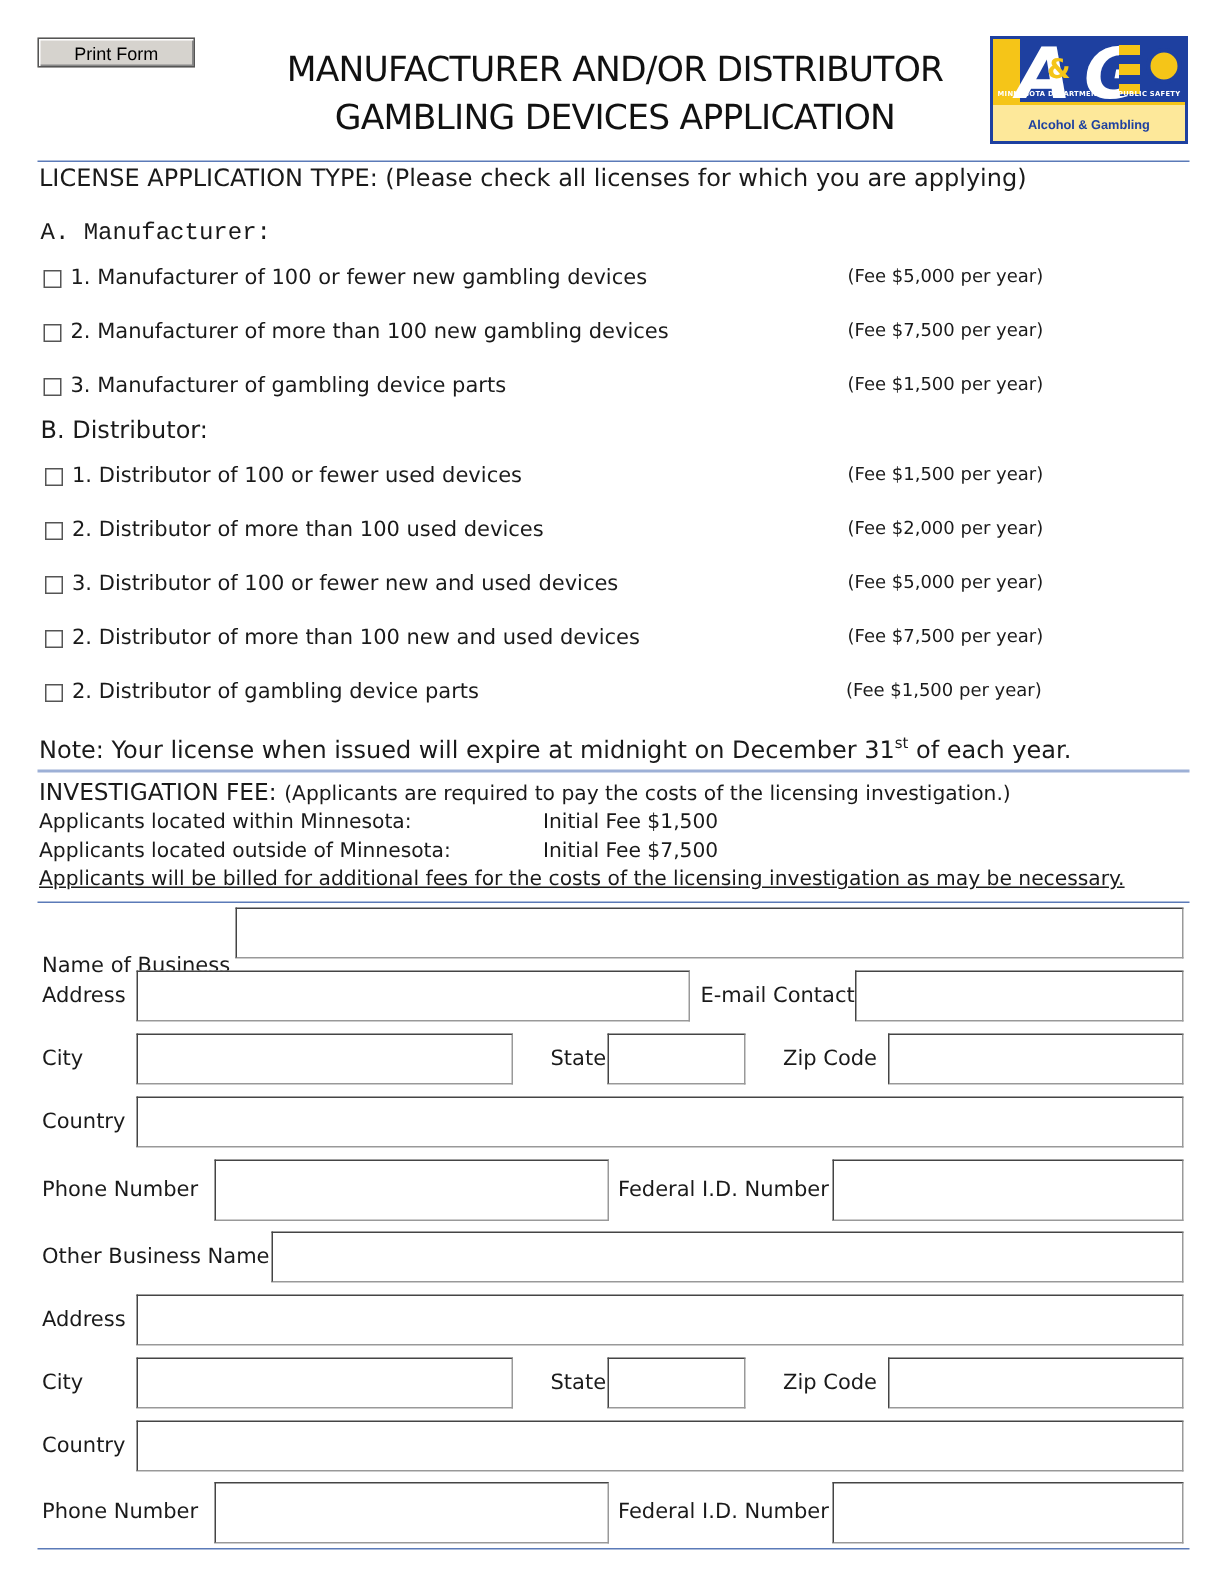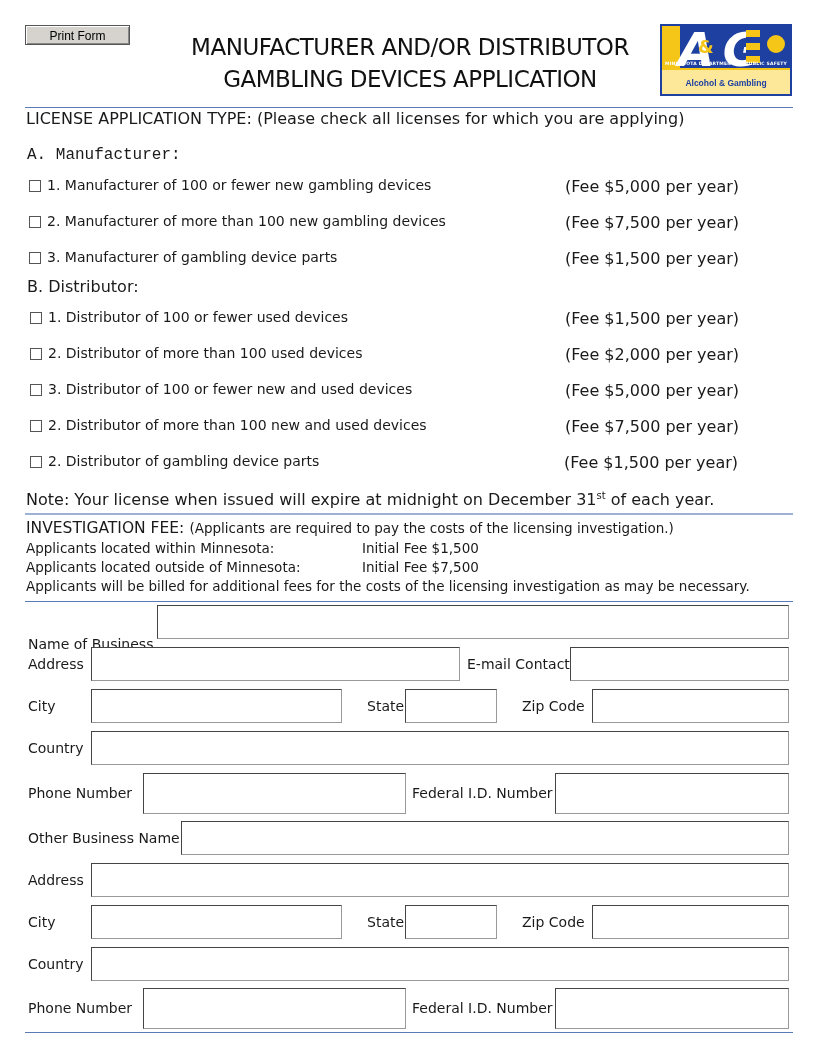--- a/index.html
+++ b/index.html
@@ -43,21 +43,21 @@
   .rule { left: 25px; width: 768px; height: 1px; background: #5b7ab8; }
   .rule.light { background: #9db0d6; height: 2px; }
   .t { white-space: nowrap; }
   .h1 { font-size: 16px; }
   .h2 { font-size: 16px; }
   .item { font-size: 14px; }
   .cb {
     width: 12px; height: 12px; border: 1px solid #555; background: #fff; box-sizing: border-box;
     cursor: pointer;
   }
-  .fee { left: 565px; font-size: 16px; }
+  .fee { left: 565px; font-size: 12px; }
   .small { font-size: 13.5px; }
   .lbl { font-size: 14px; }
   .field {
     position: absolute; box-sizing: border-box; border: 1px solid #444; border-right-color: #999;
     border-bottom-color: #999; background: #fff; height: 34px; padding: 0 4px;
     font-size: 13px; font-family: "Liberation Sans", sans-serif; outline: none;
   }
   sup { font-size: 10px; }
 </style>
 </head>
@@ -122,21 +122,21 @@
 <div class="abs rule light" style="top:513px;"></div>
 
 <div class="abs t" style="left:26px; top:518px;">
   <span style="font-size:15.5px;">INVESTIGATION FEE:</span>
   <span class="small">(Applicants are required to pay the costs of the licensing investigation.)</span>
 </div>
 <div class="abs t small" style="left:26px; top:540px;">Applicants located within Minnesota:</div>
 <div class="abs t small" style="left:362px; top:540px;">Initial Fee $1,500</div>
 <div class="abs t small" style="left:26px; top:559px;">Applicants located outside of Minnesota:</div>
 <div class="abs t small" style="left:362px; top:559px;">Initial Fee $7,500</div>
-<div class="abs t small" style="left:26px; top:578px;">Applicants will be billed for additional fees for the costs of the licensing investigation as may be necessary.</div>
+<div class="abs t small" style="left:26px; top:578px;text-decoration:underline;">Applicants will be billed for additional fees for the costs of the licensing investigation as may be necessary.</div>
 
 <div class="abs rule" style="top:601px;"></div>
 
 <div class="abs t lbl" style="left:28px; top:636px;">Name of Business</div>
 <input class="field" style="left: 157px; top: 605px; width: 632px;" value="">
 
 <div class="abs t lbl" style="left:28px; top:656px;">Address</div>
 <input class="field" style="left: 91px; top: 647px; width: 369px;" value="">
 <div class="abs t lbl" style="left:467px; top:656px;">E-mail Contact</div>
 <input class="field" style="left: 570px; top: 647px; width: 219px;" value="">

